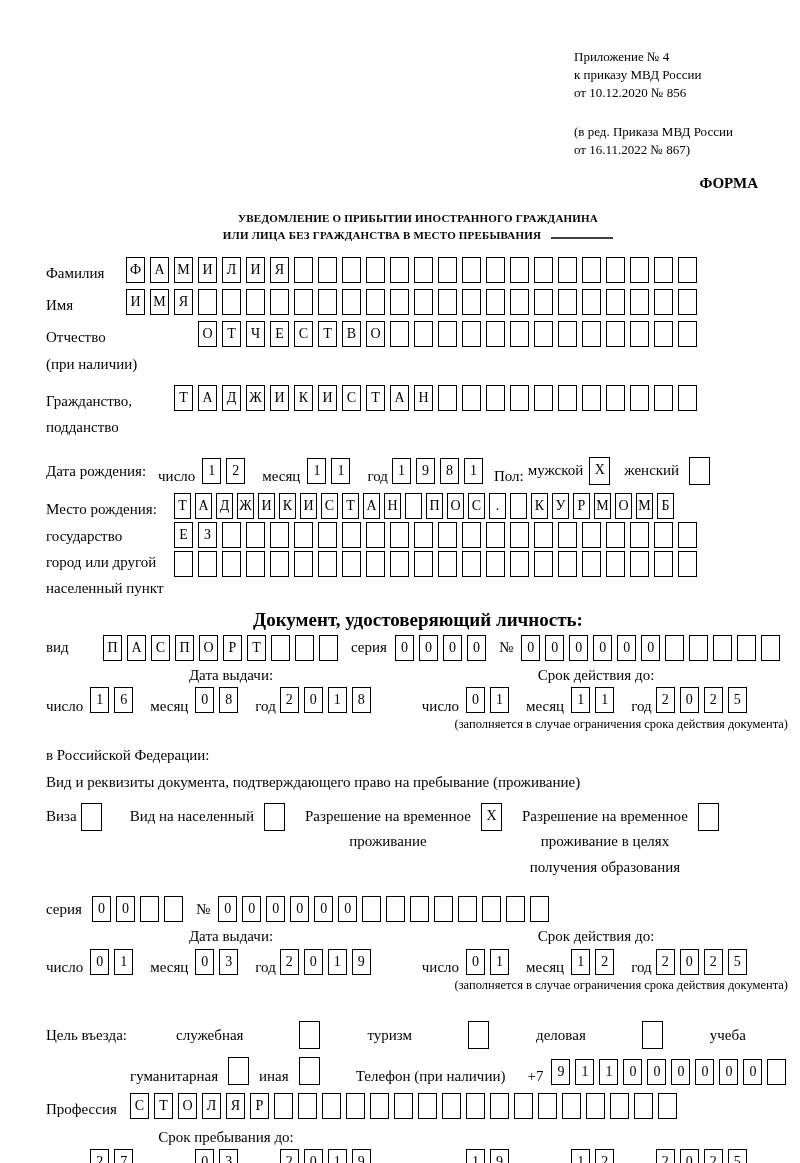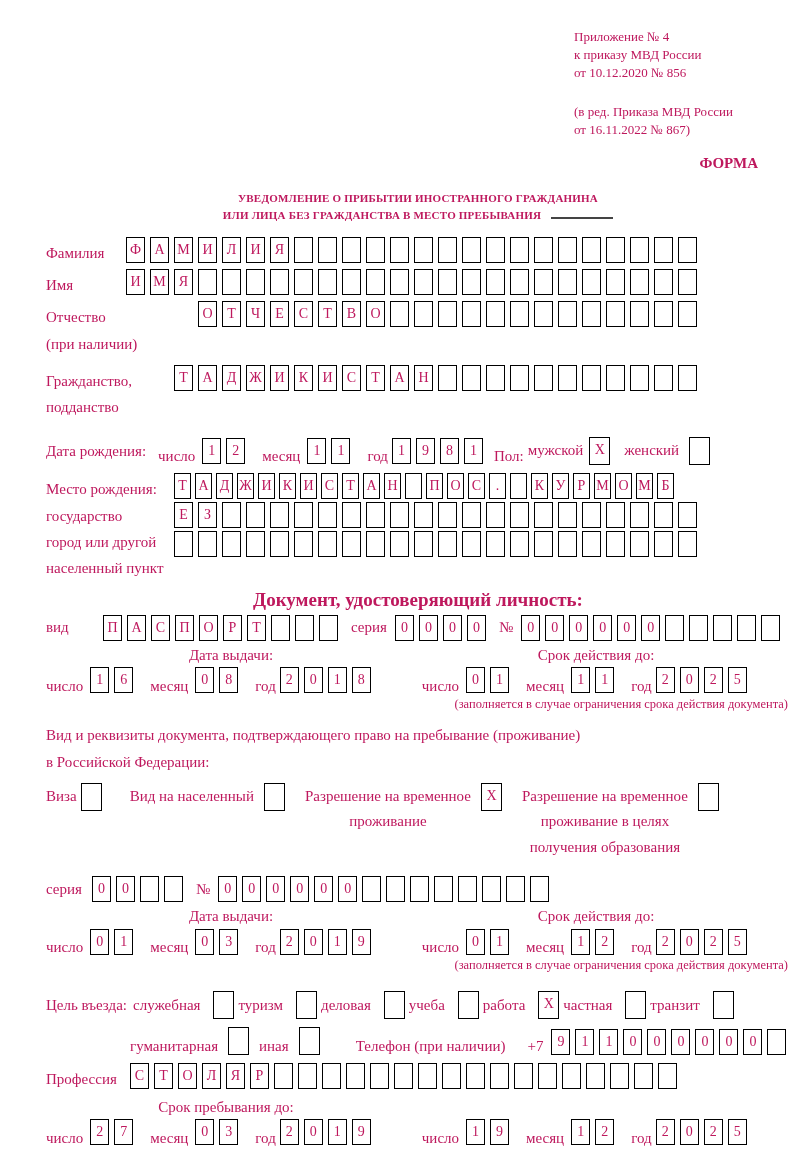--- a/index.html
+++ b/index.html
@@ -1,19 +1,19 @@
 <!DOCTYPE html>
 <html><head>
 <meta charset="utf-8">
 <style>
   html,body{margin:0;padding:0;background:#888;}
   .page{
-    width:800px;height:1163px;background:#ffffff;color:#be185d;
+    width:800px;height:1163px;background:#ffffff;color:#000000;
     font-family:"Liberation Serif","DejaVu Serif",serif;font-size:15px;
-    padding:28px 10px 0 46px;box-sizing:border-box;overflow:hidden;position:relative;
+    padding:48px 10px 0 46px;box-sizing:border-box;overflow:hidden;position:relative;
   }
   
   .ref{margin-left:528px;width:220px;font-size:13px;line-height:1.38;}
   .ref .ref-gap{margin-top:21px;}
   .forma{font-weight:bold;text-align:right;padding-right:32px;margin-top:16px;font-size:15px;}
   
   .title{text-align:center;font-weight:bold;font-size:11px;line-height:1.6;margin-top:18px;letter-spacing:.2px;}
   .blank{display:inline-block;width:62px;border-bottom:2px solid #444;margin-left:10px;vertical-align:baseline;}
   .sec{font-weight:bold;font-size:14px;margin-top:26px;letter-spacing:.2px;}
   
@@ -44,21 +44,21 @@
   .dates-row .dgroup.right{margin-left:46px;}
   .note-right{text-align:right;font-size:12.5px;margin-top:2px;padding-right:2px;}
   
   .intro{margin-top:10px;line-height:1.8;}
   .stay-opts{display:flex;align-items:flex-start;margin-top:6px;}
   .stay-opt{display:flex;align-items:flex-start;}
   .opt-label{white-space:pre-line;text-align:center;line-height:1.7;padding-top:2px;}
   .stay-opt .cbx{margin-left:10px;margin-top:1px;}
   .gap20{margin-left:20px;} .gap28{margin-left:28px;}
   
-  .purpose{display:flex;align-items:center;margin-top:18px;flex-wrap:nowrap;}
+  .purpose{display:flex;align-items:center;margin-top:28px;flex-wrap:nowrap;gap:43px;}
   .purpose .pl{white-space:nowrap;margin-right:6px;}
   .purpose .cbx{margin:0 4px 0 7px;}
   .purpose2{display:flex;align-items:flex-end;margin-top:8px;padding-left:84px;}
   .purpose2 .pl{white-space:nowrap;}
   .purpose2 .cbx{margin:0 10px 0 10px;}
   .phone-label{margin-left:26px;white-space:nowrap;}
   .phone-prefix{margin:0 8px 0 22px;}
   .doc-heading{font-weight:bold;text-align:center;font-size:19px;margin-top:8px;}
 </style>
 </head>
@@ -395,22 +395,22 @@
             <span class="cell">0</span>
             <span class="cell">2</span>
             <span class="cell">5</span>
           </span>
       </div>
     </div>
     <div class="note-right">(заполняется в случае ограничения срока действия документа)</div>
   </div>
 
   <div class="intro">
+    <div>в Российской Федерации:</div>
     <div>Вид и реквизиты документа, подтверждающего право на пребывание (проживание)</div>
-    <div>в Российской Федерации:</div>
   </div>
 
   <div class="stay-opts">
     <div class="stay-opt">
       <span class="opt-label">Виза</span>
       <span class="cells cbx" style="margin-left:4px;">
           <span class="cell"></span>
         </span>
     </div>
     <div class="stay-opt gap28">

